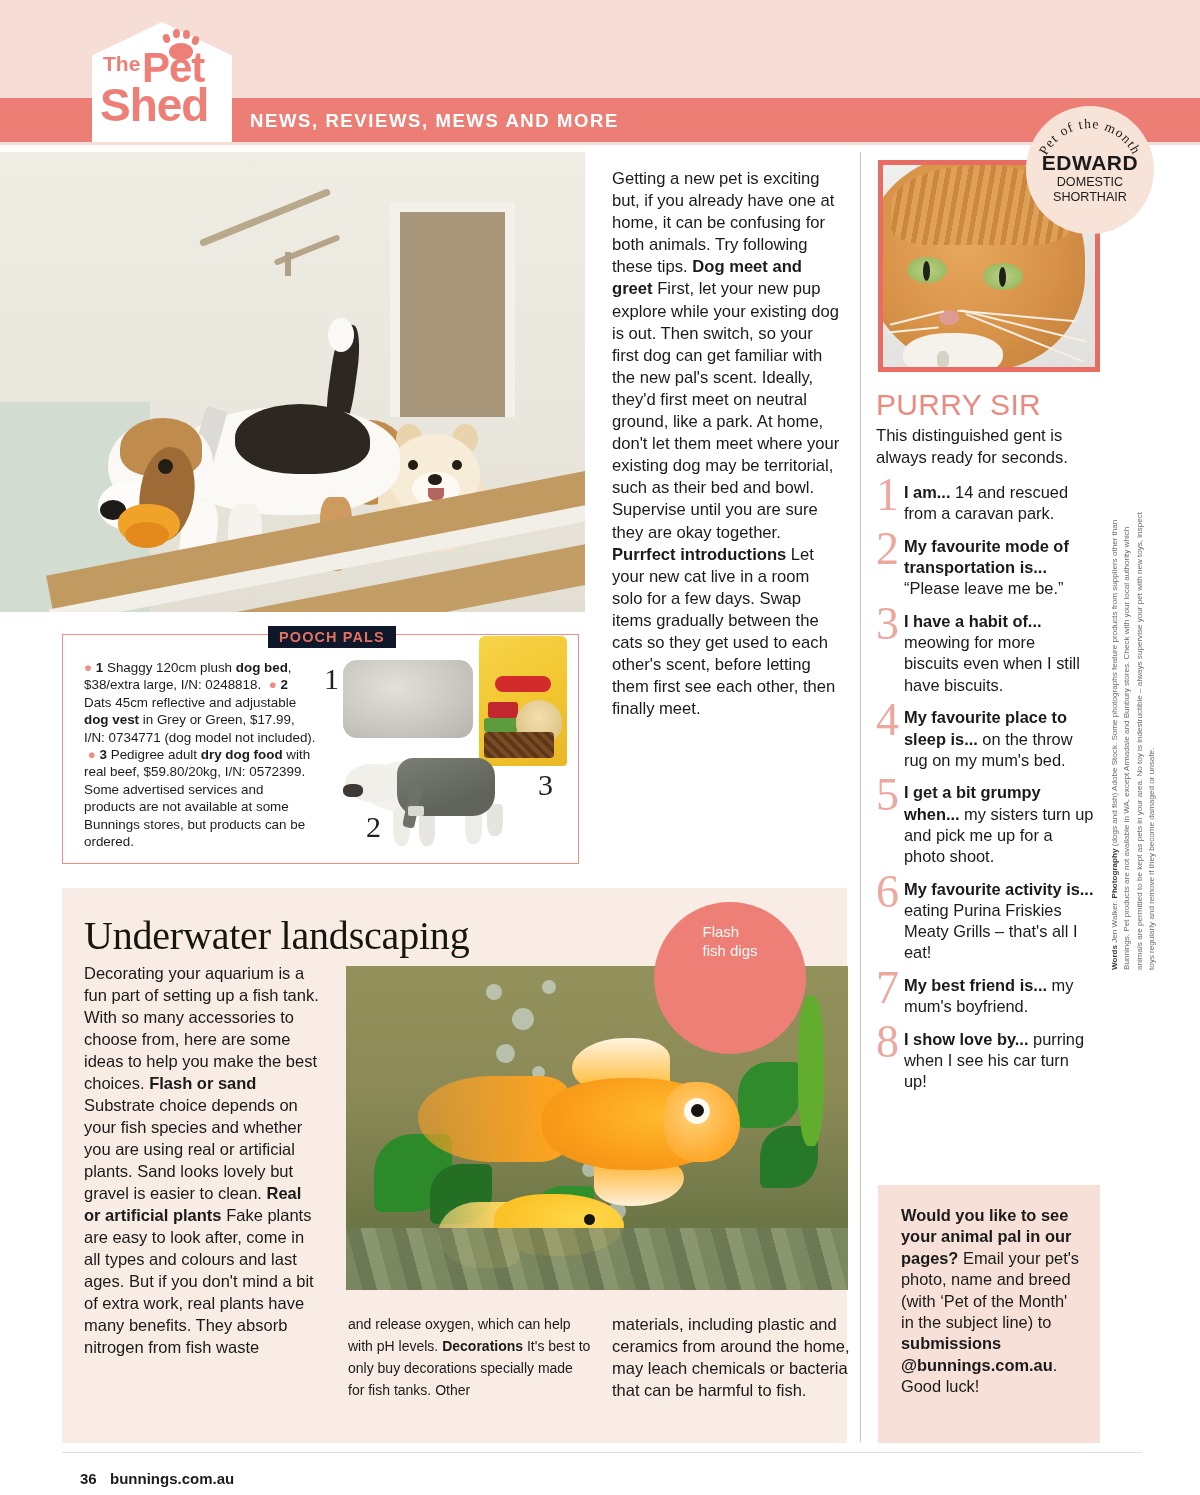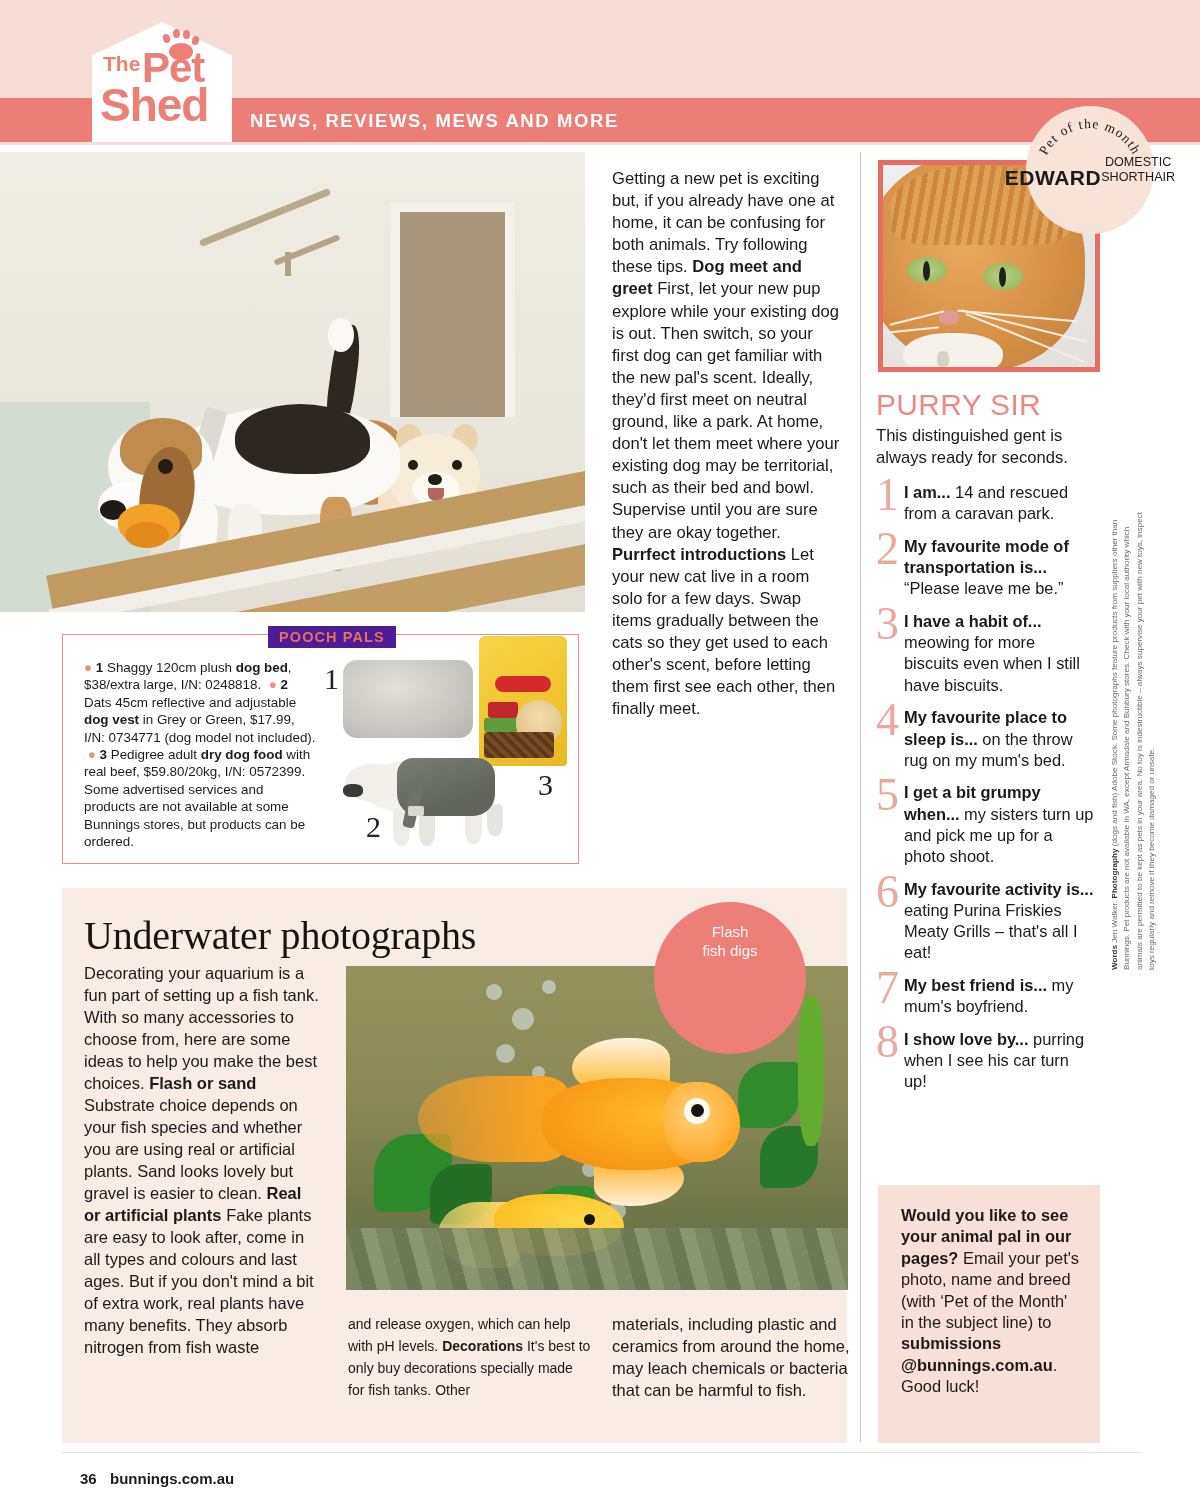--- a/index.html
+++ b/index.html
@@ -136,21 +136,21 @@
   .pom-eye2 { position:absolute; left:452px; top:308px; width:10px; height:10px;
      background:#241d16; border-radius:50%; }
 
   
   .pooch-box {
     position: absolute; left: 62px; top: 634px; width: 517px; height: 230px;
     border: 1.6px solid #ee8f85; background: #ffffff;
   }
   .pooch-label {
     position: absolute; left: 268px; top: 626px; padding: 3px 11px;
-    background: #4c1d95; color: #e4705f; font-size: 14.5px;
+    background: #0f172a; color: #e4705f; font-size: 14.5px;
     font-weight: bold; letter-spacing: 1.1px; z-index: 3;
   }
   .pooch-text {
     position: absolute; left: 84px; top: 659px; width: 232px;
     font-size: 13.4px; line-height: 17.4px; color: #1c1c1c;
   }
   .pooch-text b { font-weight: bold; }
   .dotnum { color:#ee8f85; font-weight:bold; }
   .num-label {
     position: absolute; font-family: "Liberation Serif", serif;
@@ -245,21 +245,21 @@
     background:#dd9b94; border-radius: 50% 50% 45% 45%; }
   .cat-chin { position:absolute; left:20px; top:168px; width:100px; height:46px;
     background:#f5f2ec; border-radius: 45% 45% 50% 50%; }
   .cat-whisk { position:absolute; background:#f6efe2; height:2px; border-radius:2px; }
   .cat-tag { position:absolute; left:54px; top:186px; width:12px; height:17px;
     background:#d7d2c6; border-radius: 40%; }
 
   .pom-badge {
     position:absolute; left:1026px; top:106px; width:128px; height:128px;
     border-radius:50%; background:#f8e3d9; z-index:7;
-    display:flex; align-items:center; justify-content:center;
+    display:flex; flex-direction:column; align-items:center; justify-content:center;
   }
   .pom-arc {
     position:absolute; left:1026px; top:106px; width:128px; height:128px; z-index:8;
   }
   .pom-name { font-size:21px; font-weight:bold; color:#1b1b1b; letter-spacing:.5px;
      margin-top:16px; }
   .pom-breed { font-size:12.6px; color:#1b1b1b; line-height:15px; text-align:center; }
 
   
   .purry-title {
@@ -374,21 +374,21 @@
     background: repeating-linear-gradient(75deg,#7d8a63 0 16px,#6d7a56 16px 30px, #8e9a72 30px 44px);
     opacity:.9;
   }
 
   .flash-badge {
     position:absolute; left:654px; top:902px; width:152px; height:152px;
     border-radius:50%; background:#ee7f76; z-index:6;
     display:flex; flex-direction:column; align-items:center; justify-content:flex-start;
     padding-top:20px;
   }
-  .flash-top { font-size:15px; line-height:19px; color:#fff8f5; text-align:center; }
+  .flash-top { font-size:15px; line-height:19px; color:#fff8f5; text-align:left; }
   .flash-body { font-size:15.2px; line-height:19.4px; color:#ffffff;
      text-align:center; margin-top:10px; }
 
   
   .credits {
     position:absolute; left:1109px; top:970px;
     width:470px; transform: rotate(-90deg); transform-origin: left top;
     font-size:8.1px; line-height:12.4px; color:#6b6b6b; text-align:left;
   }
   .credits b { font-weight:bold; color:#3a3a3a; }
@@ -575,21 +575,21 @@
     <div class="qtxt"><b>I show love by...</b><span> purring when I see his car turn up!</span></div>
   </div>
 </div>
 
 <div class="email-box"></div>
 <div class="email-text">
   <b>Would you like to see your animal pal in our pages?</b><span> Email your pet's photo, name and breed (with ‘Pet of the Month' in the subject line) to </span><b>submissions @bunnings.com.au</b><span>. Good luck!</span>
 </div>
 
 <div class="uw-panel"></div>
-<div class="uw-title">Underwater photographs</div>
+<div class="uw-title">Underwater landscaping</div>
 <div class="uw-col1">
   <span>Decorating your aquarium is a fun part of setting up a fish tank. With so many accessories to choose from, here are some ideas to help you make the best choices.</span>
   <b>Flash or sand</b><span> Substrate choice depends on your fish species and whether you are using real or artificial plants. Sand looks lovely but gravel is easier to clean.</span>
   <b>Real or artificial plants</b><span> Fake plants are easy to look after, come in all types and colours and last ages. But if you don't mind a bit of extra work, real plants have many benefits. They absorb nitrogen from fish waste</span>
 </div>
 <div class="uw-col2">
   <span>and release oxygen, which can help with pH levels.</span>
   <b>Decorations</b><span> It's best to only buy decorations specially made for fish tanks. Other</span>
 </div>
 <div class="uw-col3">materials, including plastic and ceramics from around the home, may leach chemicals or bacteria that can be harmful to fish.</div>

